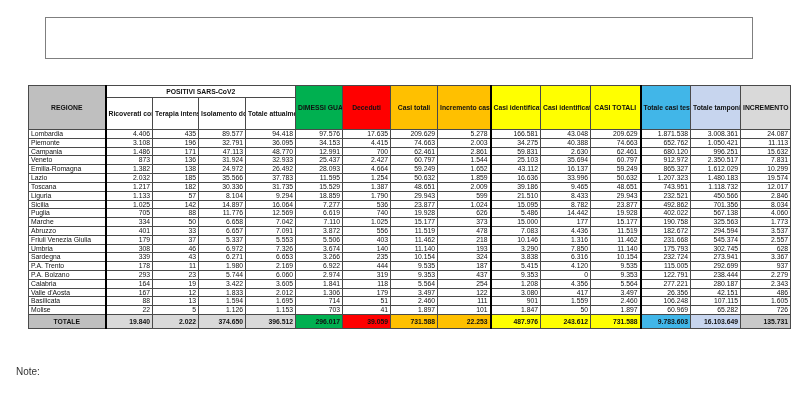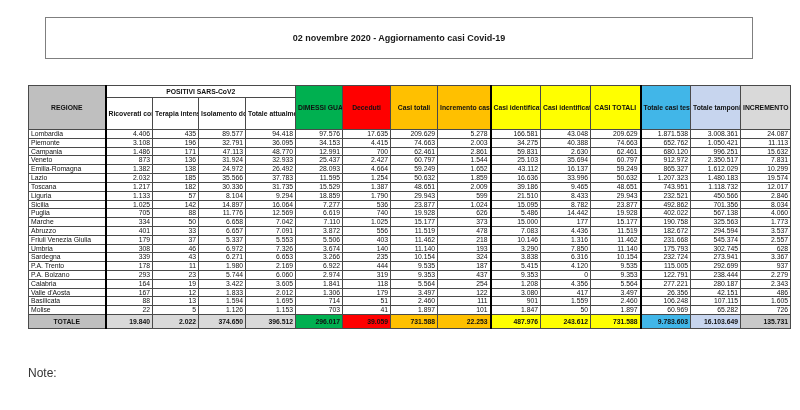--- a/index.html
+++ b/index.html
@@ -28,34 +28,33 @@
   }
   th.group-hdr{height:12px;font-size:7.6px;font-weight:bold;text-align:center;background:#fff;}
   th.sub-hdr{height:32px;font-weight:bold;text-align:center;white-space:normal;vertical-align:middle;}
   th.side-hdr{font-weight:bold;text-align:center;white-space:normal;vertical-align:middle;}
   td.num{text-align:right;height:8.6px;}
   td.region{text-align:left;height:8.6px;padding-left:3px;}
   tr.total-row td{font-weight:bold;height:14px;vertical-align:middle;}
   tr.total-row td.label{text-align:center;}
   .thickL{border-left:2px solid #000 !important;}
   .note{
-    position:absolute;left:28px;top:366px;font-size:12px;color:#333;
+    position:absolute;left:16px;top:366px;font-size:10px;color:#333;
   }
   
   col.c0{width:77px;}  col.c1{width:47px;}  col.c2{width:46px;}
   col.c3{width:47px;}  col.c4{width:50px;}  col.c5{width:47px;}
   col.c6{width:48px;}  col.c7{width:47px;}  col.c8{width:53px;}
   col.c9{width:50px;}  col.c10{width:50px;} col.c11{width:50px;}
   col.c12{width:50px;} col.c13{width:50px;} col.c14{width:50px;}
 </style>
 </head>
 <body>
 
 <div class="title-box">
-  <div class="l1">02 novembre 2020 - Aggiornamento casi Covid-19</div>
 </div>
 
 <table class="covid">
   <colgroup>
     <col class="c0">
       <col class="c1">
       <col class="c2">
       <col class="c3">
       <col class="c4">
     <col class="c5">

